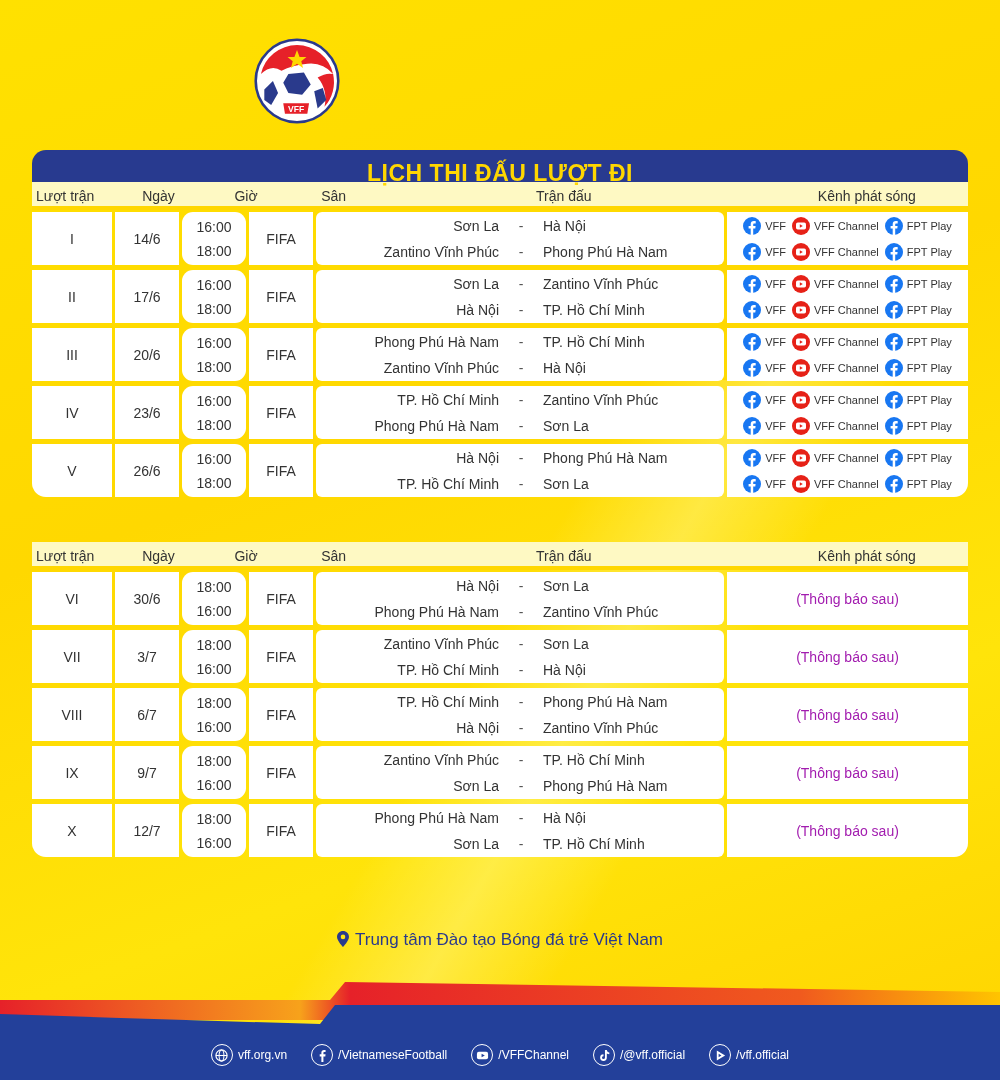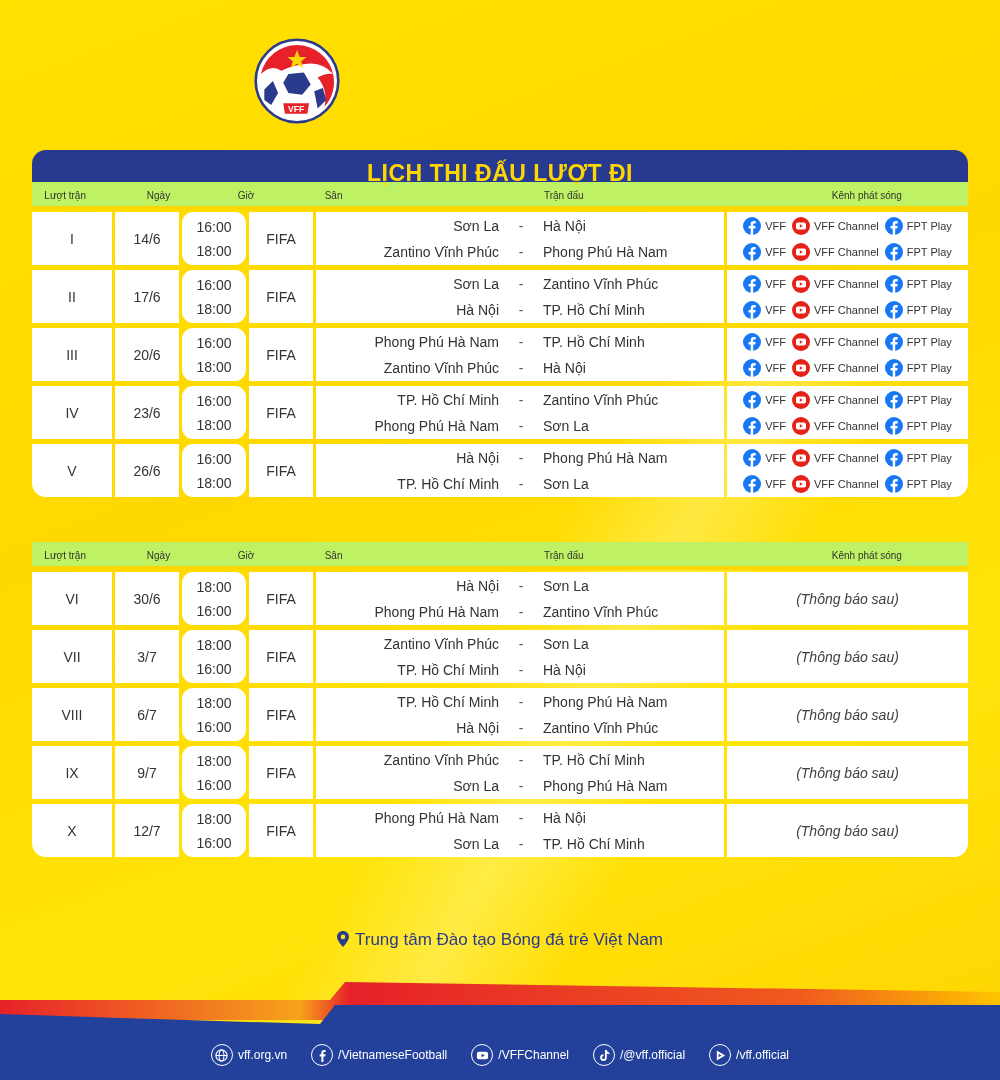--- a/index.html
+++ b/index.html
@@ -23,49 +23,49 @@
   .title .l2 { font-size: 40px; line-height: 48px; }
 
   
   .panel { position: absolute; left: 32px; width: 936px; }
   .panel-title {
     height: 32px; background: #283a8f; border-radius: 14px 14px 0 0;
     color: #ffd700; font-weight: bold; font-size: 23px; text-align: center; line-height: 46px;
     letter-spacing: 0.5px;
   }
   .head-row {
-    display: flex; height: 28px; background: #bef264; font-size: 10px; color: #333;
+    display: flex; height: 28px; background: #fef9c3; font-size: 14px; color: #333;
     border-bottom: 4px solid #ffd700;
     gap: 32px;
   }
   .head-row div { text-align: center; line-height: 28px; }
   .c1 { width: 80px; } .c2 { width: 68px; } .c3 { width: 66px; } .c4 { width: 68px; }
   .c5 { width: 410px; } .c6 { width: 244px; }
   .rows { display: flex; flex-direction: column; gap: 5px; padding-top: 2px; }
   .row { display: flex; gap: 3px; height: 53px; }
   .cell {
     background: #fff; display: flex; align-items: center; justify-content: center;
     font-size: 14px; color: #333;
   }
   .row .c1 { width: 80px; } .row .c2 { width: 64px; } .row .c3 { width: 64px; border-radius: 11px; }
   .row .c4 { width: 64px; } .row .c5 { width: 408px; } .row .c6 { width: 241px; }
   .row:last-child .c1 { border-radius: 0 0 0 14px; }
   .row:last-child .c6 { border-radius: 0 0 14px 0; }
   .times { flex-direction: column; gap: 8px; }
-  .matches { flex-direction: column; gap: 8px; align-items: stretch; }
+  .matches { flex-direction: column; gap: 8px; align-items: stretch; border-radius: 6px; }
   .match { display: flex; align-items: center; height: 18px; font-size: 14px; }
   .match .home { width: 183px; text-align: right; }
   .match .dash { width: 44px; text-align: center; color: #555; }
   .match .away { flex: 1; text-align: left; }
   .channels { flex-direction: column; gap: 8px; }
   .ch-line { display: flex; align-items: center; height: 18px; font-size: 11px; color: #333; }
   .ch { display: flex; align-items: center; margin-right: 6px; }
   .ch:last-child { margin-right: 0; }
   .ch svg { width: 18px; height: 18px; margin-right: 4px; }
-  .tba { font-style: italic; color: #404040; font-size: 14px; }
+  .tba { color: #a21caf; font-size: 14px; }
 
   
   .location {
     position: absolute; left: 0; width: 1000px; top: 930px; text-align: center;
     font-size: 17px; color: #2a3a8c;
   }
   .location svg { width: 12px; height: 16px; vertical-align: -2px; margin-right: 6px; }
 
   
   .footer-red {

